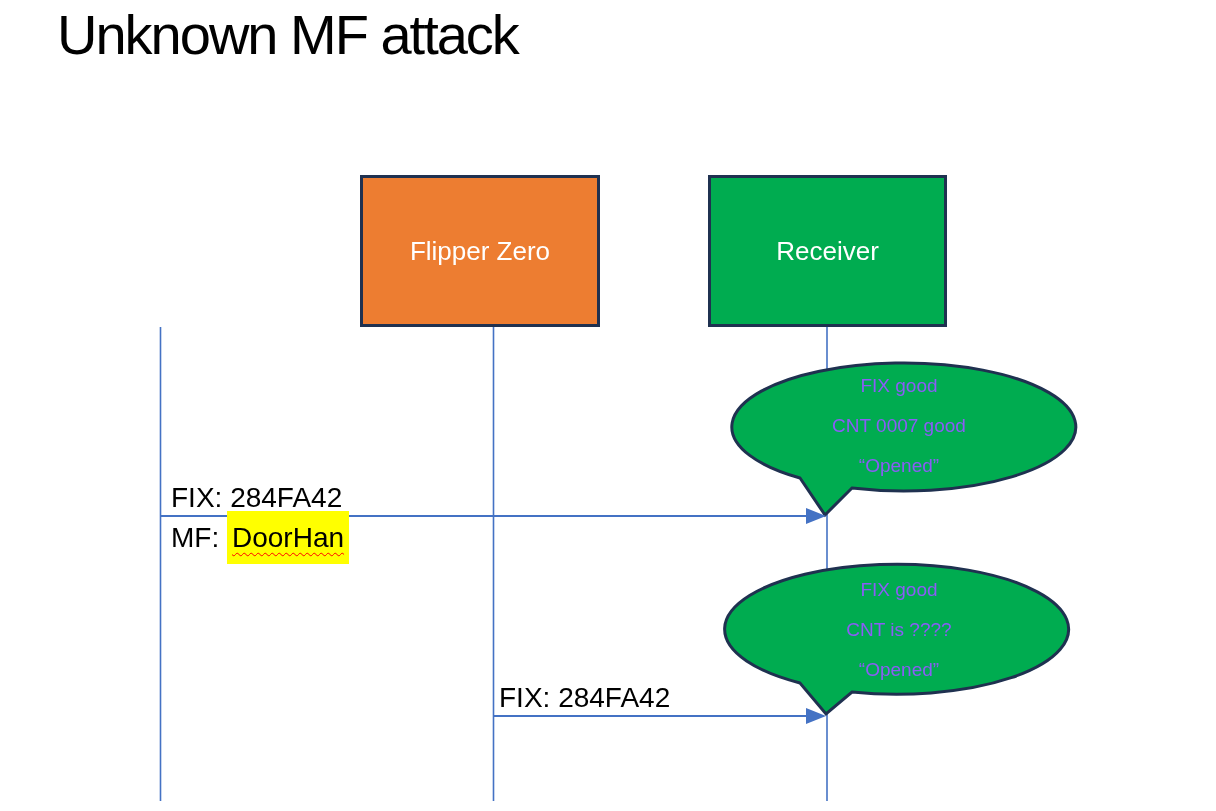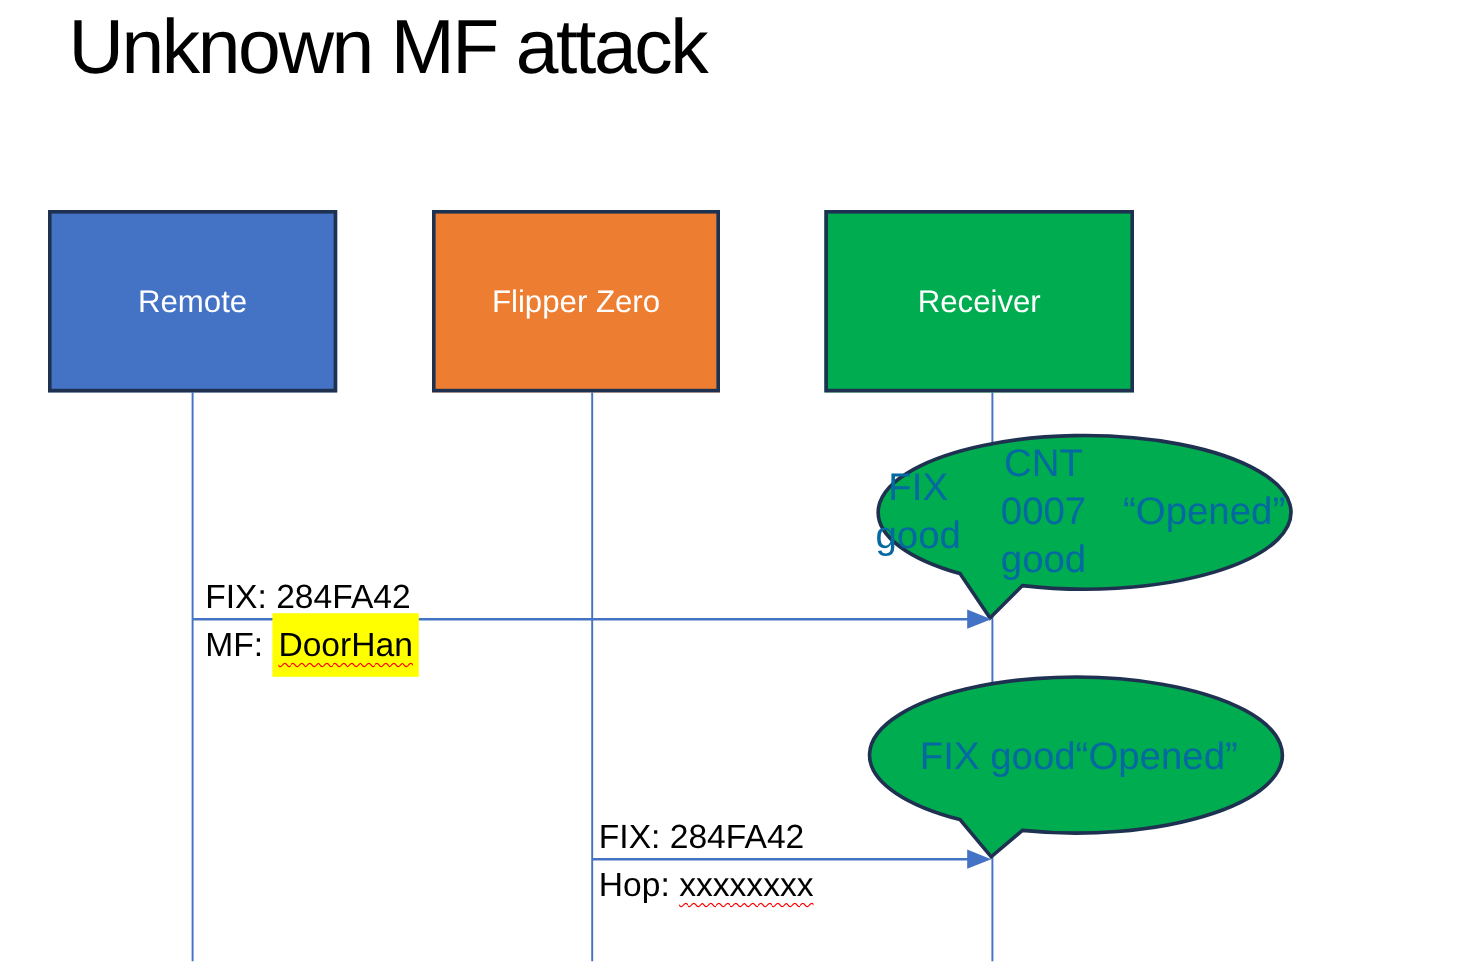--- a/index.html
+++ b/index.html
@@ -2,51 +2,51 @@
 <html><head>
 <meta charset="utf-8">
 <style>
   html,body{margin:0;padding:0;background:#fff;}
   .stage{
     position:relative;width:1216px;height:811px;background:#ffffff;
     font-family:"Liberation Sans",sans-serif;overflow:hidden;
   }
   .title{
     position:absolute;left:57px;top:2px;margin:0;
-    font-size:64px;font-weight:300;letter-spacing:-2px;color:#000;
+    font-size:56px;font-weight:300;letter-spacing:-2px;color:#000;
     white-space:nowrap;
   }
   .actor{
     position:absolute;top:175px;height:152px;box-sizing:border-box;
     border:3px solid #1f3150;display:flex;align-items:center;justify-content:center;
   }
   .actor .lbl{color:#ffffff;font-size:26px;}
   .actor-remote{left:40px;width:241px;background:#4472C4;}
   .actor-flipper{left:360px;width:240px;background:#ED7D31;}
-  .actor-receiver{left:687px;width:258px;background:#00AC50;}
+  .actor-receiver{left:708px;width:239px;background:#00AC50;}
   svg.layer{position:absolute;left:0;top:0;}
   .lifeline{stroke:#4472C4;stroke-width:1.6;}
   .msgline{stroke:#4472C4;stroke-width:2;}
   .arrowhead{fill:#4472C4;}
   .bubble{fill:#00AC50;stroke:#1f3150;stroke-width:3;}
   .msg-labels{
     position:absolute;font-size:28px;line-height:40px;color:#000;white-space:nowrap;
   }
   .msg1{left:171px;top:478px;}
   .msg2{left:499px;top:678px;}
   .hl{background:#FFFF00;padding:11px 5px;}
   .misspelled{
     text-decoration-line:underline;text-decoration-style:wavy;
     text-decoration-color:#ff0000;text-decoration-thickness:1px;
     text-underline-offset:5px;
   }
   .callout-text{
     position:absolute;left:727px;width:344px;height:128px;
-    display:flex;flex-direction:row;align-items:center;justify-content:center;
-    color:#0369a1;font-size:32px;line-height:40px;text-align:center;
+    display:flex;flex-direction:column;align-items:center;justify-content:center;
+    color:#8b5cf6;font-size:19px;line-height:40px;text-align:center;
   }
   .callout1{top:362px;}
   .callout2{top:566px;}
 </style>
 </head>
 <body>
 
 <div class="stage">
 
   <h1 class="title">Unknown MF attack</h1>
@@ -60,43 +60,40 @@
     <path class="bubble" d="M 800 478 A 172 64 0 1 1 852 488 L 825 515 Z" style="fill: rgb(0, 172, 80);"></path>
     <path class="bubble" d="M 800 683 A 172 65 0 1 1 852 692 L 826 714 Z" style="fill: rgb(0, 172, 80);"></path>
 
     <line class="msgline" x1="161" y1="516" x2="807" y2="516"></line>
     <polygon class="arrowhead" points="806,508 806,524 826,516"></polygon>
 
     <line class="msgline" x1="493.5" y1="716" x2="807" y2="716"></line>
     <polygon class="arrowhead" points="806,708 806,724 826,716"></polygon>
   </svg>
 
-  <div class="actor actor-remote" style="background-color: rgb(68, 114, 196);">
-    <span class="lbl">Remote</span>
-  </div>
   <div class="actor actor-flipper" style="background-color: rgb(237, 125, 49);">
     <span class="lbl">Flipper Zero</span>
   </div>
   <div class="actor actor-receiver" style="background-color: rgb(0, 172, 80);">
     <span class="lbl">Receiver</span>
   </div>
 
   <div class="msg-labels msg1">
     <div><span>FIX: </span><span>284FA42</span></div>
     <div><span>MF: </span><span class="hl misspelled" style="background-color: rgb(255, 255, 0);">DoorHan</span></div>
   </div>
 
   <div class="msg-labels msg2">
     <div><span>FIX: </span><span>284FA42</span></div>
-    <div><span>Hop: </span><span class="misspelled">xxxxxxxx</span></div>
   </div>
 
   <div class="callout-text callout1">
     <div>FIX good</div>
     <div>CNT 0007 good</div>
     <div>“Opened”</div>
   </div>
   <div class="callout-text callout2">
     <div>FIX good</div>
+    <div>CNT is ????</div>
     <div>“Opened”</div>
   </div>
 
 </div>
 
 </body></html>

